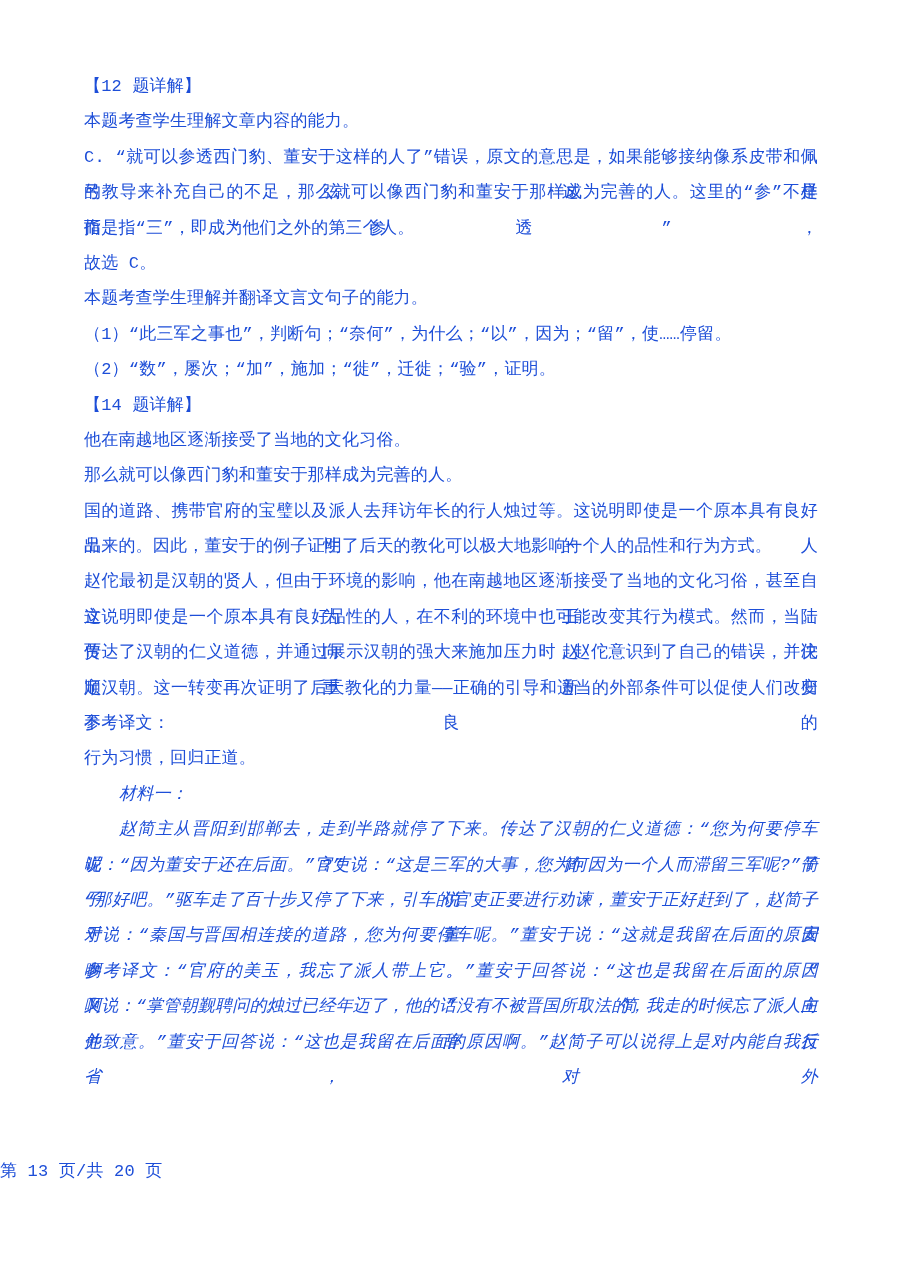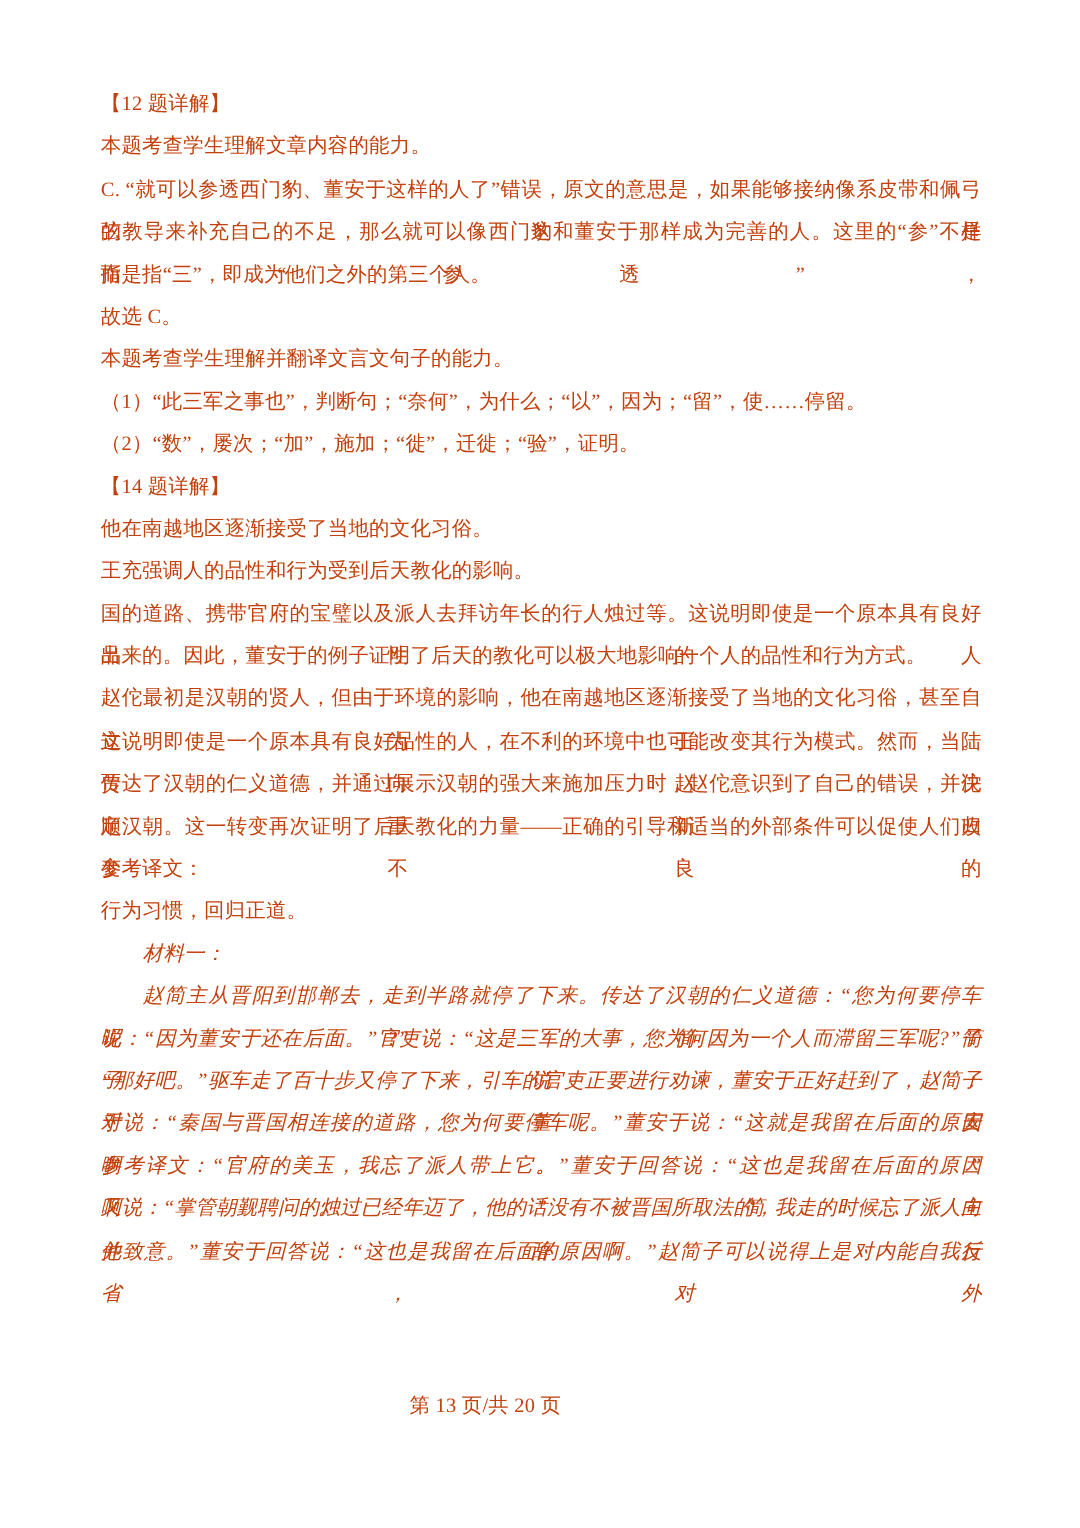--- a/index.html
+++ b/index.html
@@ -6,22 +6,22 @@
     margin: 0;
     padding: 0;
     background: #ffffff;
   }
   .page {
     position: relative;
     width: 900px;
     height: 1273px;
     background: #ffffff;
     overflow: hidden;
-    font-family: Liberation Serif, serif;
-    color: #c2410c;
+    font-family: Liberation Mono, monospace;
+    color: #1d4ed8;
   }
   .content {
     position: absolute;
     left: 84px;
     top: 69px;
     width: 734px;
   }
   .line {
     height: 35.4px;
     line-height: 35.4px;
@@ -41,21 +41,21 @@
   }
   
   .kai {
     font-style: italic;
   }
   .footer {
     position: absolute;
     left: 0;
     top: 1154px;
     width: 809px;
-    text-align: center;
+    text-align: left;
     font-size: 17px;
     line-height: 35.4px;
     letter-spacing: 0.2px;
   }
 </style>
 </head>
 <body>
 
 <div class="page">
   <div class="content">
@@ -66,21 +66,21 @@
     <div class="line fill">的教导来补充自己的不足，那么就可以像西门豹和董安于那样成为完善的人。这里的“参”不是指“参透”，</div>
     <div class="line">而是指“三”，即成为他们之外的第三个人。</div>
     <div class="line">故选 C。</div>
 
     <div class="line">本题考查学生理解并翻译文言文句子的能力。</div>
     <div class="line">（1）“此三军之事也”，判断句；“奈何”，为什么；“以”，因为；“留”，使……停留。</div>
     <div class="line">（2）“数”，屡次；“加”，施加；“徙”，迁徙；“验”，证明。</div>
 
     <div class="line">【14 题详解】</div>
     <div class="line">他在南越地区逐渐接受了当地的文化习俗。</div>
-    <div class="line">王充强调人的品性和行为受到后天教化的影响。</div>
+    <div class="line">那么就可以像西门豹和董安于那样成为完善的人。</div>
     <div class="line fill">国的道路、携带官府的宝璧以及派人去拜访年长的行人烛过等。这说明即使是一个原本具有良好品性的人</div>
     <div class="line">出来的。因此，董安于的例子证明了后天的教化可以极大地影响一个人的品性和行为方式。</div>
     <div class="line fill">赵佗最初是汉朝的贤人，但由于环境的影响，他在南越地区逐渐接受了当地的文化习俗，甚至自立为王。</div>
     <div class="line fill">这说明即使是一个原本具有良好品性的人，在不利的环境中也可能改变其行为模式。然而，当陆贾向赵佗</div>
     <div class="line fill">传达了汉朝的仁义道德，并通过展示汉朝的强大来施加压力时，赵佗意识到了自己的错误，并决定重新归</div>
     <div class="line fill">顺汉朝。这一转变再次证明了后天教化的力量——正确的引导和适当的外部条件可以促使人们改变不良的</div>
     <div class="line">参考译文：</div>
 
     <div class="line">行为习惯，回归正道。</div>
     <div class="line kai ind">材料一：</div>

